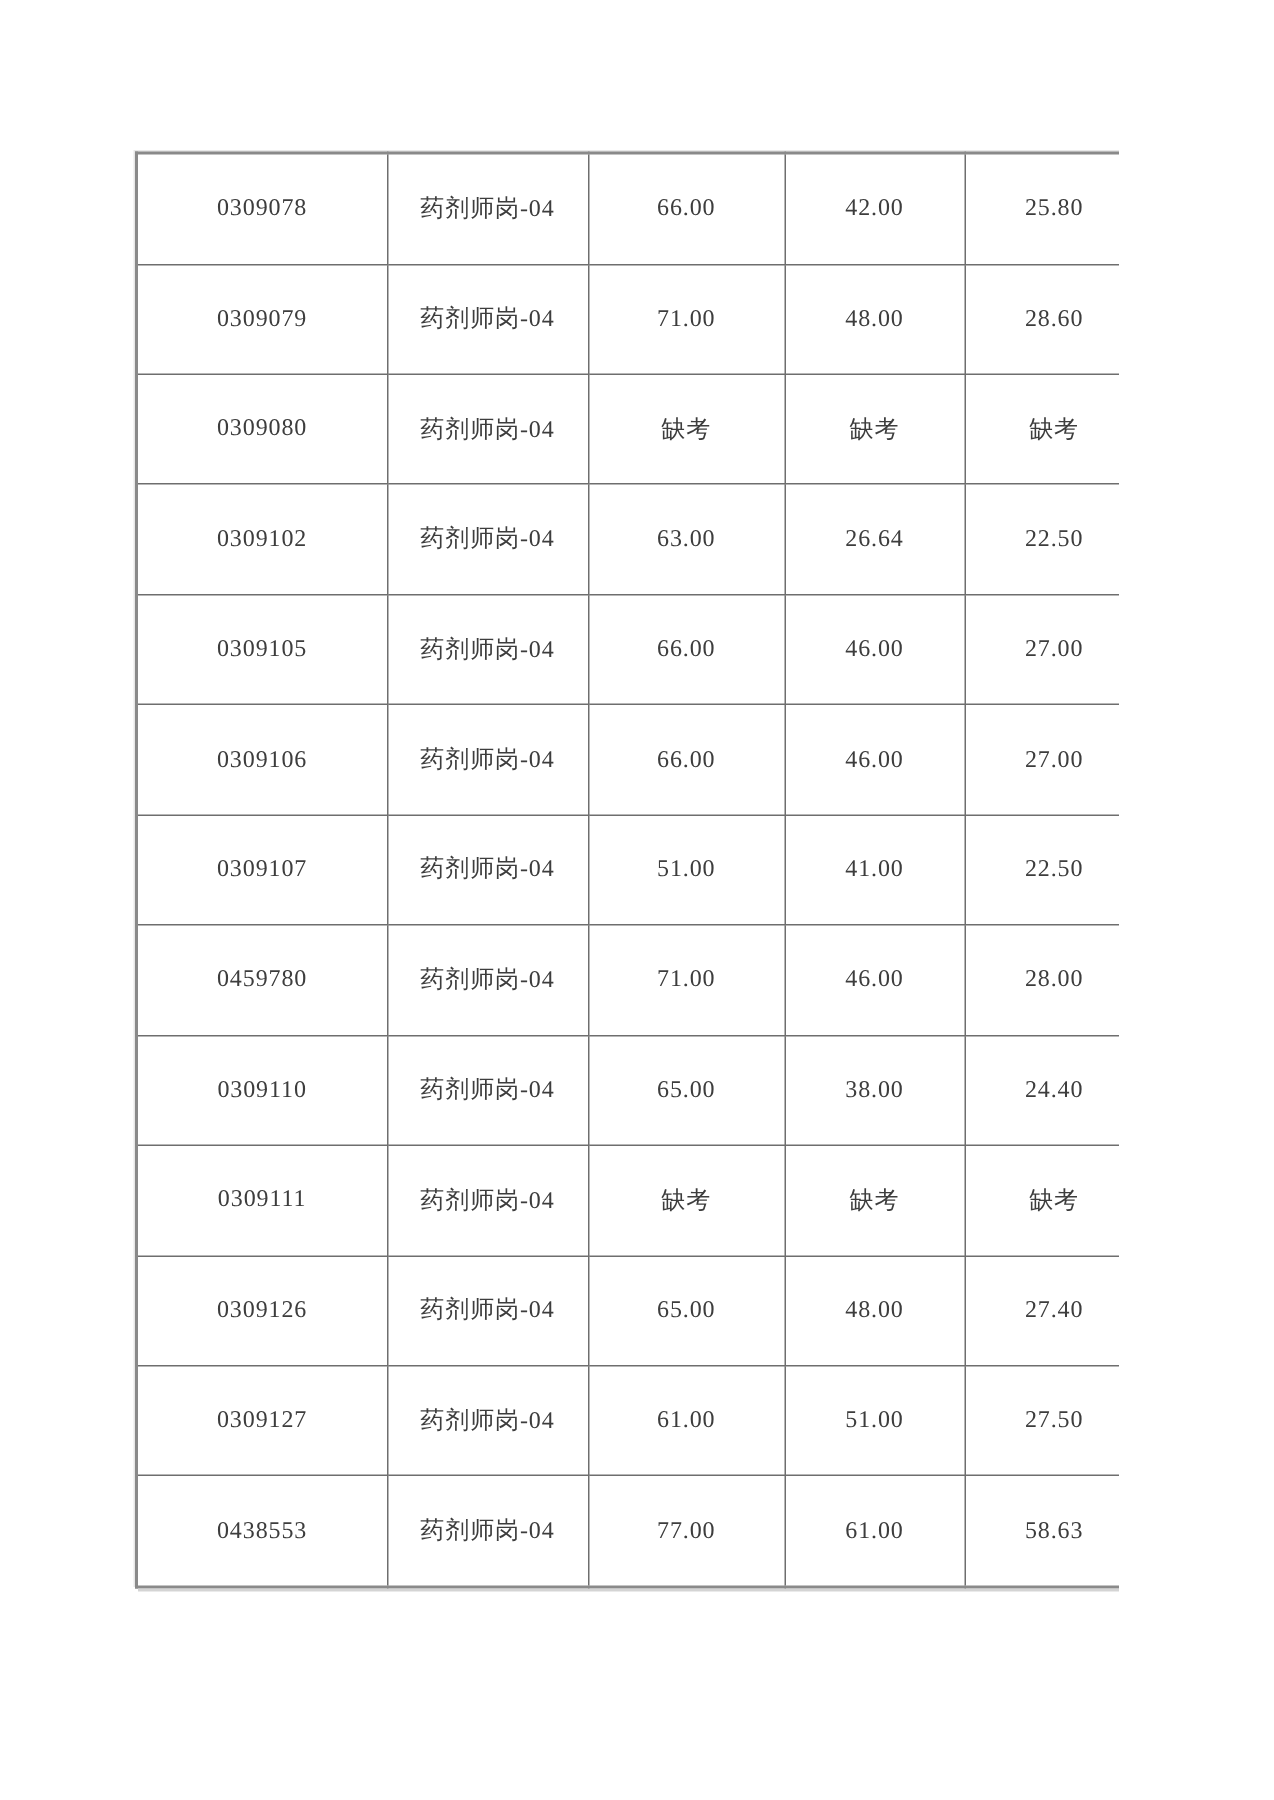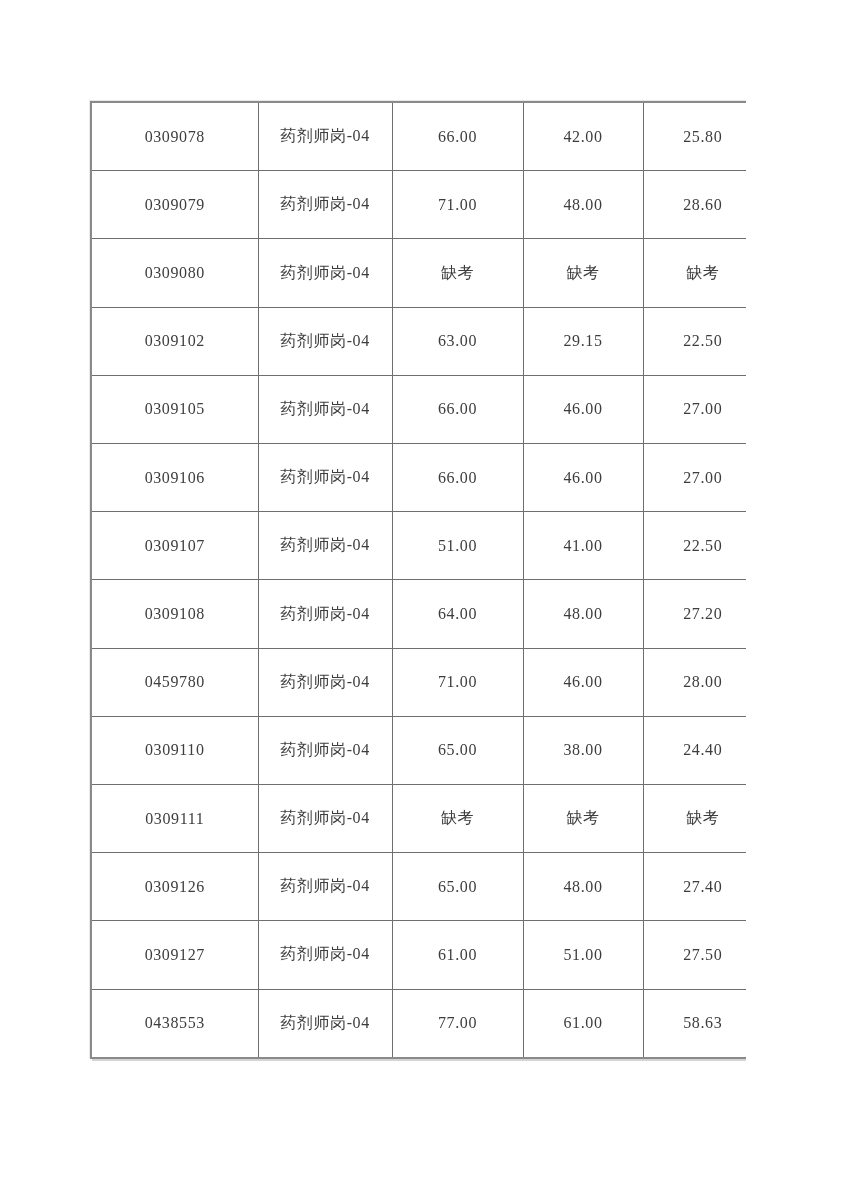--- a/index.html
+++ b/index.html
@@ -80,21 +80,21 @@
           <td>0309080</td>
           <td>药剂师岗-04</td>
           <td>缺考</td>
           <td>缺考</td>
           <td>缺考</td>
         </tr>
         <tr>
           <td>0309102</td>
           <td>药剂师岗-04</td>
           <td>63.00</td>
-          <td>29.15</td>
+          <td>26.64</td>
           <td>22.50</td>
         </tr>
         <tr>
           <td>0309105</td>
           <td>药剂师岗-04</td>
           <td>66.00</td>
           <td>46.00</td>
           <td>27.00</td>
         </tr>
         <tr>
@@ -103,27 +103,20 @@
           <td>66.00</td>
           <td>46.00</td>
           <td>27.00</td>
         </tr>
         <tr>
           <td>0309107</td>
           <td>药剂师岗-04</td>
           <td>51.00</td>
           <td>41.00</td>
           <td>22.50</td>
-        </tr>
-        <tr>
-          <td>0309108</td>
-          <td>药剂师岗-04</td>
-          <td>64.00</td>
-          <td>48.00</td>
-          <td>27.20</td>
         </tr>
         <tr>
           <td>0459780</td>
           <td>药剂师岗-04</td>
           <td>71.00</td>
           <td>46.00</td>
           <td>28.00</td>
         </tr>
         <tr>
           <td>0309110</td>

